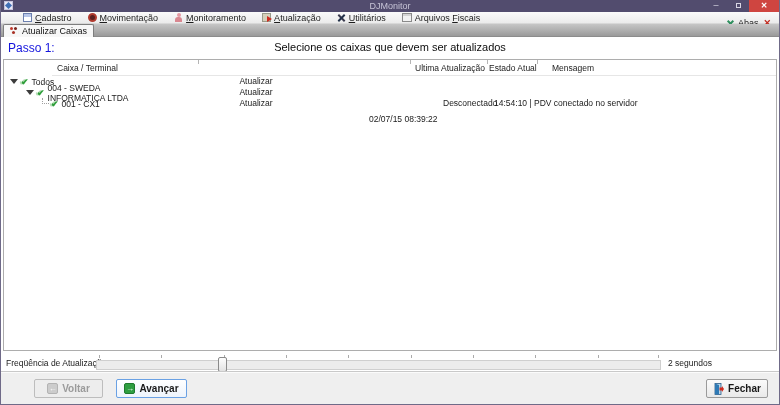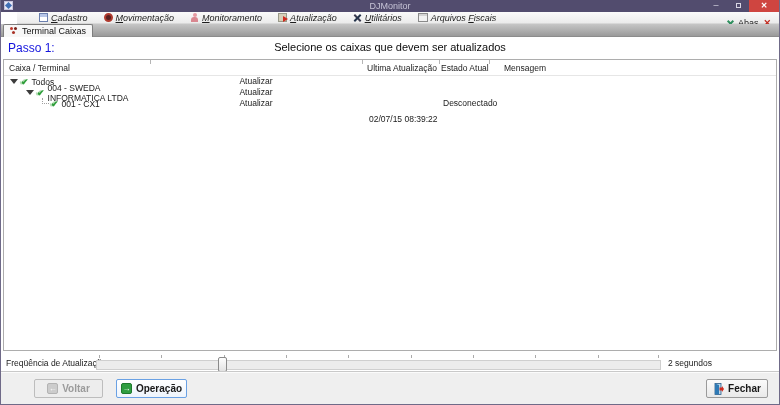--- a/index.html
+++ b/index.html
@@ -9,21 +9,21 @@
   .titlebar{position:absolute;left:0;top:0;right:0;height:12px;background:#524c6e;}
   .app-icon{position:absolute;left:3px;top:1px;width:9px;height:9px;background:#e9e9f6;border:1px solid #c5c2da;}
   .app-icon i{position:absolute;left:1px;top:1px;width:5px;height:5px;background:#3f6fb5;transform:rotate(45deg);}
   .title-text{position:absolute;left:0;right:0;top:0;height:12px;line-height:12px;text-align:center;font-size:9px;color:#c6c3d6;}
   .winbtn{position:absolute;top:0;height:12px;line-height:11px;text-align:center;font-size:9px;color:#d8d6e4;cursor:default;}
   .btn-min{right:52px;width:22px;}
   .btn-max{right:30px;width:22px;}
   .btn-max i{display:inline-block;width:5px;height:5px;border:1px solid #d8d6e4;margin-top:3px;}
   .btn-close{right:0;width:30px;background:#cf4540;color:#fff;font-size:8px;font-weight:bold;}
   
-  .menubar{position:absolute;left:16px;top:12px;right:0;height:12px;background:linear-gradient(#fafafa,#ebebeb);border-bottom:1px solid #d8d8d8;display:flex;align-items:center;padding-left:14px;font-style:italic;}
+  .menubar{position:absolute;left:0;top:12px;right:0;height:12px;background:linear-gradient(#fafafa,#ebebeb);border-bottom:1px solid #d8d8d8;display:flex;align-items:center;padding-left:14px;}
   .menu-item{display:flex;align-items:center;gap:3px;padding:0 8px;font-size:9px;color:#1d1d1d;height:12px;line-height:12px;white-space:nowrap;}
   .menu-item .key{text-decoration:underline;}
   .micon{display:inline-block;position:relative;width:9px;height:9px;flex:none;}
   .i-table{border:1px solid #6b7fae;background:linear-gradient(#b7c6e8 0 3px,#fff 3px);}
   .i-record{border-radius:50%;border:2px solid #b03a2e;background:#5a2020;width:9px;height:9px;}
   .i-person .head{position:absolute;left:2.5px;top:0;width:4px;height:4px;border-radius:50%;background:#e59aa2;}
   .i-person .body{position:absolute;left:1px;top:4px;width:7px;height:5px;border-radius:3px 3px 0 0;background:#d98790;}
   .i-update{background:#d6d0ba;border:1px solid #9a9a8a;}
   .i-update i{position:absolute;right:-2px;bottom:-1px;width:0;height:0;border-left:5px solid #cf2b20;border-top:3px solid transparent;border-bottom:3px solid transparent;}
   .i-tools span{position:absolute;left:0;top:4px;width:9px;height:2px;background:#3a3a4e;}
@@ -37,21 +37,21 @@
   
   .tabstrip{position:absolute;left:0;top:24px;right:0;height:13px;background:linear-gradient(#c6c6c6,#9a9a9a);border-bottom:1px solid #8c8c8c;}
   .tab{position:absolute;left:2px;top:0;height:13px;display:flex;align-items:center;gap:3px;padding:0 6px;background:#f7f7f7;border:1px solid #7e7e7e;border-bottom:none;border-radius:2px 2px 0 0;font-size:9px;color:#111;}
   .i-users{width:9px;height:9px;position:relative;}
   .i-users i{position:absolute;width:3px;height:3px;border-radius:50%;background:#c0392b;box-shadow:4px 0 0 #7b241c,2px 4px 0 #a93226;}
   
   .step{position:absolute;left:7px;top:41px;font-size:12px;font-weight:normal;color:#1414dd;}
   .heading{position:absolute;left:0;right:0;top:41px;text-align:center;font-size:11px;font-weight:normal;color:#0d0d0d;}
   
   .grid{position:absolute;left:2px;right:2px;top:59px;bottom:53px;border:1px solid #adadad;background:#fff;}
-  .gridhead{position:relative;height:16px;border-bottom:1px solid #e6e6e6;font-size:8.5px;color:#222;}
+  .gridhead{position:relative;height:16px;border-bottom:1px solid #e6e6e6;font-size:8.5px;color:#222;margin-left:48px;}
   .gridhead .tick{position:absolute;top:0;width:1px;height:4px;background:#b5b5b5;}
   .h0{position:absolute;left:5px;top:3px;}
   .h1{position:absolute;left:146px;width:212px;top:3px;text-align:center;}
   .h2{position:absolute;left:363px;top:3px;}
   .h3{position:absolute;left:437px;top:3px;}
   .h4{position:absolute;left:488px;top:3px;padding-left:12px;}
   .rows{position:relative;}
   .trow{position:relative;height:11px;font-size:8.5px;color:#1a1a1a;}
   .c0{position:absolute;left:0;top:0;width:146px;height:11px;display:flex;align-items:center;}
   .lvl0{padding-left:6px;}.lvl1{padding-left:22px;}.lvl2{padding-left:38px;}
@@ -132,21 +132,21 @@
     <span class="chev"></span>
     <span class="abas-label">Abas</span>
     <span class="abas-x">✕</span>
   </div>
 
   <div class="tabstrip">
     <div class="tab">
       <span class="i-users">
           <i></i>
         </span>
-      <span>Terminal Caixas</span>
+      <span>Atualizar Caixas</span>
     </div>
   </div>
 
   <div class="step">Passo 1:</div>
   <div class="heading">Selecione os caixas que devem ser atualizados</div>
 
   <div class="grid">
     <div class="gridhead">
       <span class="tick" style="left:146px"></span>
       <span class="tick" style="left:358px"></span>
@@ -182,20 +182,21 @@
       </div>
       <div class="trow">
         <div class="c0 lvl2">
           <span class="connector"></span>
           <span class="check">✔</span>
           <span>001 - CX1</span>
         </div>
         <div class="c1">Atualizar</div>
         <div class="c2">02/07/15 08:39:22</div>
         <div class="c3">Desconectado</div>
+        <div class="c4">14:54:10 | PDV conectado no servidor</div>
       </div>
     </div>
   </div>
 
   <div class="sliderrow">
     <span class="slider-label">Freqüência de Atualização</span>
     <span class="tickmark" style="left:96px"></span>
     <span class="tickmark" style="left:158px"></span>
     <span class="tickmark" style="left:221px"></span>
     <span class="tickmark" style="left:283px"></span>
@@ -210,21 +211,21 @@
     <span class="slider-value">2 segundos</span>
   </div>
 
   <div class="buttonbar">
     <div class="pbtn btn-voltar">
       <span class="arrow-box arrow-gray">←</span>
       <span>Voltar</span>
     </div>
     <div class="pbtn btn-avancar">
       <span class="arrow-box arrow-green">→</span>
-      <span>Operação</span>
+      <span>Avançar</span>
     </div>
     <div class="pbtn btn-fechar">
       <span style="display:inline-flex;">
         <svg width="11" height="12" viewBox="0 0 11 12">
           <rect x="2" y="0.5" width="6" height="11" fill="#bcd6e8" stroke="#2a5d8a" stroke-width="0.8"></rect>
           <polygon points="2,0.5 6,2 6,11.5 2,11" fill="#2f7ab5"></polygon>
           <polygon points="6.5,4.5 9,4.5 9,3 11,6 9,9 9,7.5 6.5,7.5" fill="#cf2b20"></polygon>
         </svg>
       </span>
       <span>Fechar</span>

